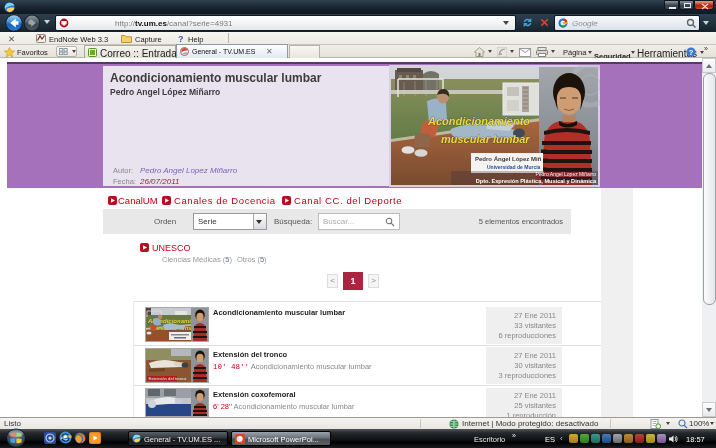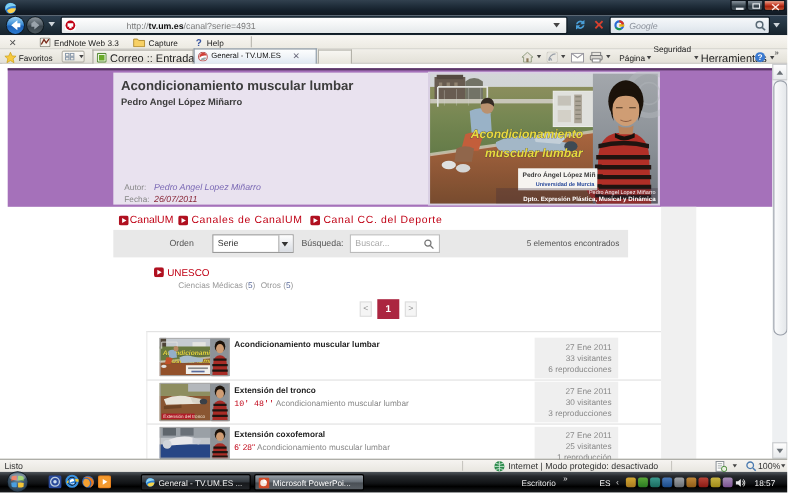--- a/index.html
+++ b/index.html
@@ -173,21 +173,21 @@
     <path d="M0.5 0.5 L6 4.5 L11.5 0.5" fill="none" stroke="#9a98a0"></path>
   </svg>
   <svg class="abs" style="left:536px;top:46.5px" width="12" height="10" viewBox="0 0 12 10">
     <rect x="2" y="0.5" width="8" height="3" fill="#e8e6e0" stroke="#888"></rect>
     <rect x="0.5" y="3.5" width="11" height="4" rx="1" fill="#d8d6d0" stroke="#777"></rect>
     <rect x="2.5" y="6.5" width="7" height="3" fill="#fff" stroke="#888"></rect>
   </svg>
   <div class="abs" style="left:551px;top:50px;width:0;height:0;border-left:2.5px solid transparent;border-right:2.5px solid transparent;border-top:3.5px solid #444;"></div>
   <div class="abs t" style="left:563px;top:48px;font-size:7.5px;color:#222;">Página</div>
   <div class="abs" style="left:588px;top:50.5px;width:0;height:0;border-left:2.5px solid transparent;border-right:2.5px solid transparent;border-top:3.5px solid #444;"></div>
-  <div class="abs t" style="left:594px;top:40px;font-size:7.5px;color:#222;">Seguridad</div>
+  <div class="abs t" style="left:594px;top:52px;font-size:7.5px;color:#222;font-weight:bold;">Seguridad</div>
   <div class="abs" style="left:631px;top:50.5px;width:0;height:0;border-left:2.5px solid transparent;border-right:2.5px solid transparent;border-top:3.5px solid #444;"></div>
   <div class="abs t" style="left:637px;top:48px;font-size:10px;color:#222;">Herramientas</div>
   <div class="abs" style="left:700px;top:50.5px;width:0;height:0;border-left:2.5px solid transparent;border-right:2.5px solid transparent;border-top:3.5px solid #444;"></div>
   <svg class="abs" style="left:686px;top:46.5px" width="10" height="10" viewBox="0 0 10 10">
     <circle cx="5" cy="5" r="4.6" fill="#3b7ad0"></circle>
     <text x="5" y="7.6" font-size="7.5" font-weight="bold" fill="#fff" text-anchor="middle" font-family="Liberation Sans">?</text>
   </svg>
   <div class="abs t" style="left:704px;top:45px;font-size:7px;color:#333;">»</div>
   <div id="viewport" class="abs"></div>
 
@@ -305,21 +305,21 @@
   <div class="abs" style="left:107px;top:195px;"></div>
   <svg class="abs" style="left:108px;top:196px" width="9" height="9" viewBox="0 0 9 9">
       <rect width="9" height="9" rx="2" fill="#b01020"></rect>
       <path d="M3 2.2 L7 4.5 L3 6.8Z" fill="#fff"></path>
     </svg>
   <div class="abs t" style="left:118px;top:195px;font-size:9.5px;color:#c00014;">CanalUM</div>
   <svg class="abs" style="left:162px;top:196px" width="9" height="9" viewBox="0 0 9 9">
       <rect width="9" height="9" rx="2" fill="#b01020"></rect>
       <path d="M3 2.2 L7 4.5 L3 6.8Z" fill="#fff"></path>
     </svg>
-  <div class="abs t" style="left:174px;top:195px;font-size:9.5px;letter-spacing:0.6px;color:#c00014;">Canales de CanalUM</div>
+  <div class="abs t" style="left:174px;top:195px;font-size:9.5px;letter-spacing:0.6px;color:#c00014;">Canales de Docencia</div>
   <svg class="abs" style="left:282px;top:196px" width="9" height="9" viewBox="0 0 9 9">
       <rect width="9" height="9" rx="2" fill="#b01020"></rect>
       <path d="M3 2.2 L7 4.5 L3 6.8Z" fill="#fff"></path>
     </svg>
   <div class="abs t" style="left:294px;top:195px;font-size:9.5px;letter-spacing:0.6px;color:#c00014;">Canal CC. del Deporte</div>
 
   <div class="abs" style="left:103px;top:209px;width:468px;height:25px;background:#e8e8e8;"></div>
   <div class="abs t" style="left:154px;top:216.5px;font-size:8px;color:#555;">Orden</div>
   <div class="abs" style="left:193px;top:213px;width:74px;height:17px;background:#fff;border:1px solid #9a9a9a;box-sizing:border-box;"></div>
   <div class="abs t" style="left:198px;top:217px;font-size:8px;color:#333;">Serie</div>

